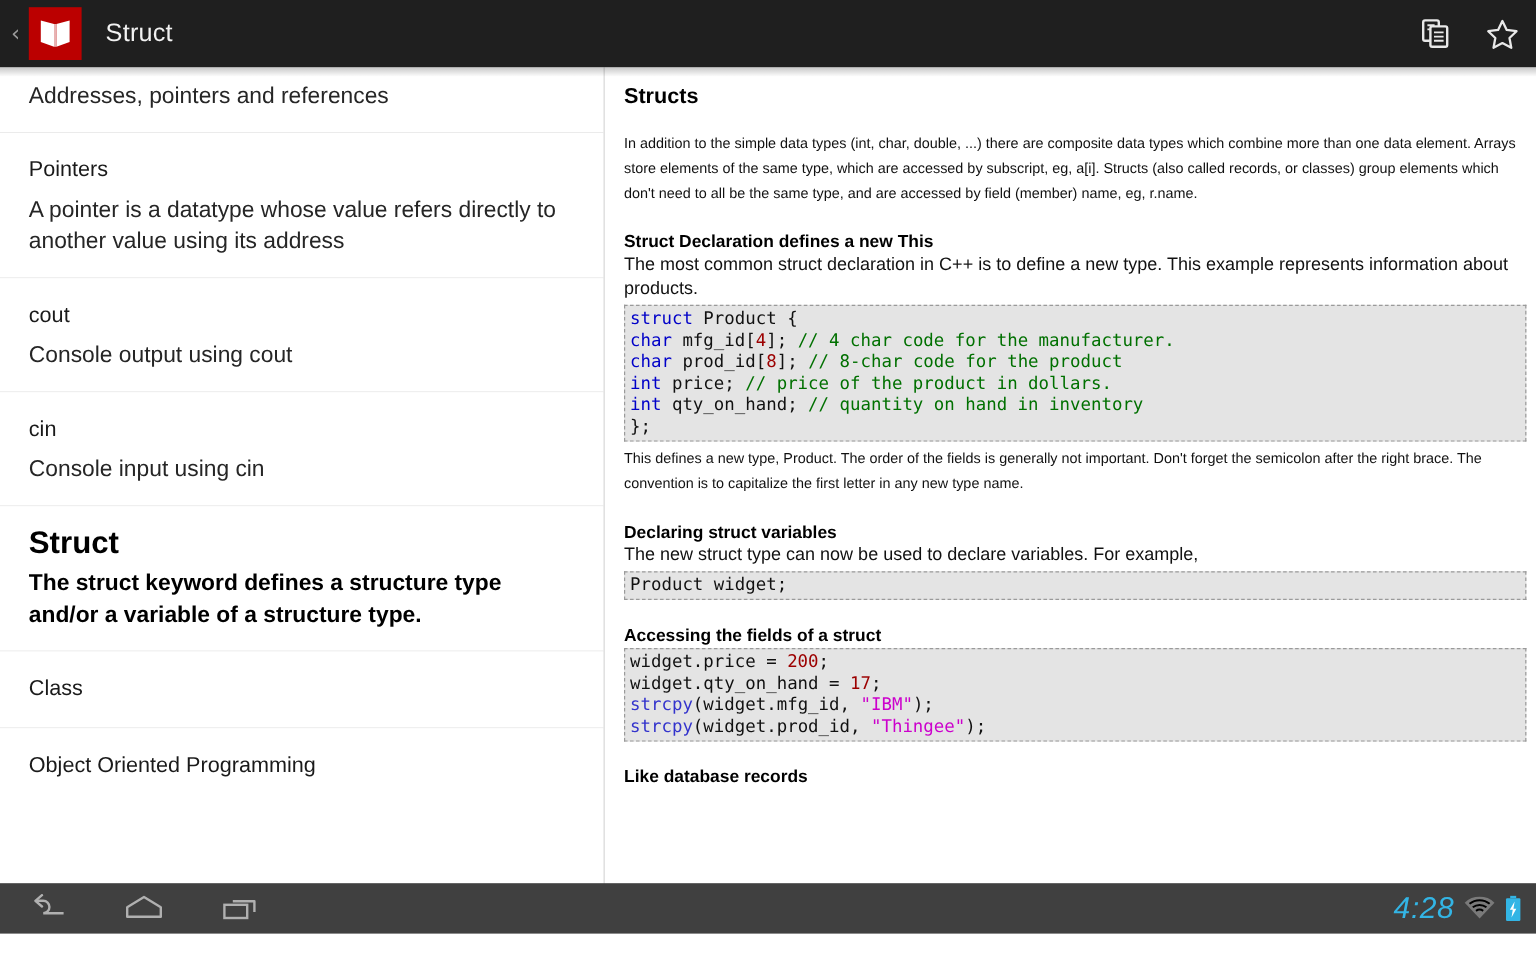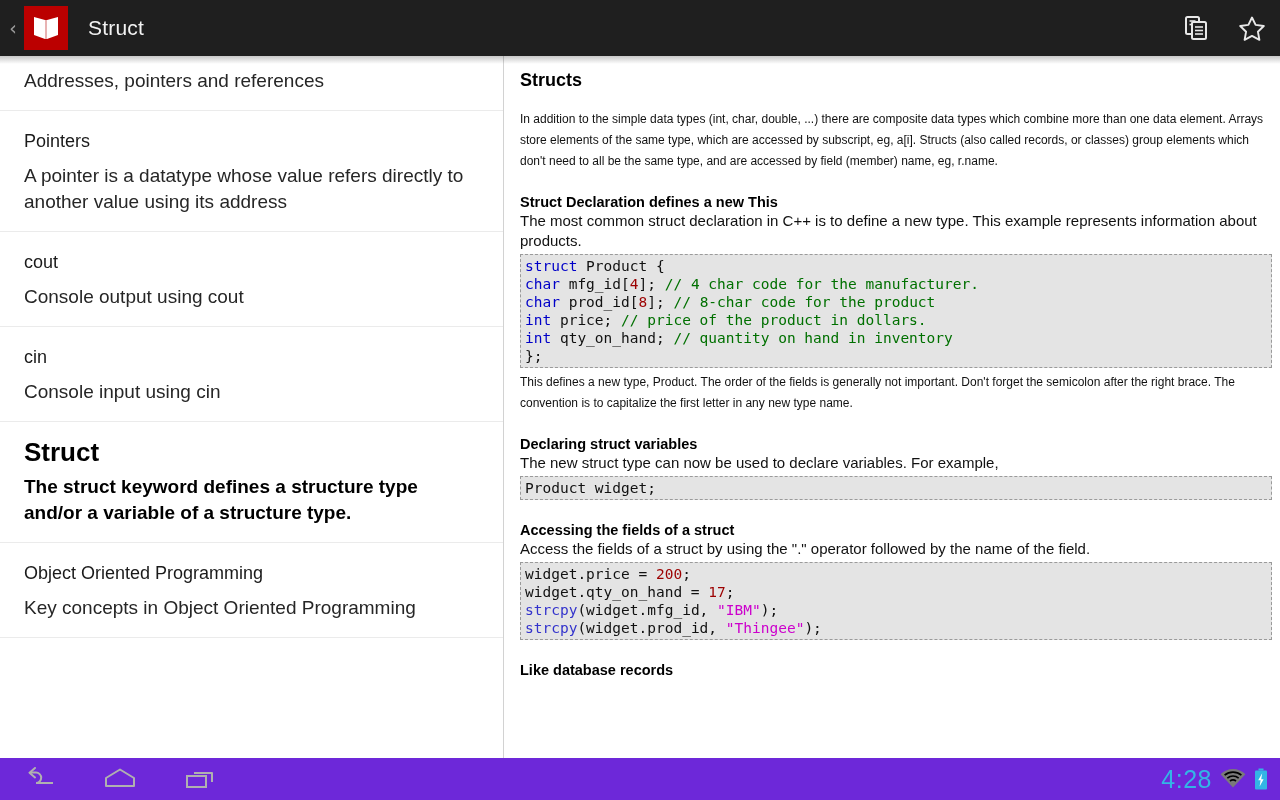--- a/index.html
+++ b/index.html
@@ -188,27 +188,28 @@
   .code-block.single { margin-bottom: 18px; }
   .tok-kw   { color: #0000c8; }
   .tok-com  { color: #007000; }
   .tok-num  { color: #9c0000; }
   .tok-str  { color: #cc00cc; }
   .tok-fn   { color: #3333cc; }
 
   
   .navbar {
     position: absolute;
-    left: 0; top: 758px;
+    left: 0; top: 736px;
     width: 1280px;
     height: 42px;
-    background: #6d28d9;
+    background: #404040;
     display: flex;
     align-items: center;
     z-index: 30;
+    font-style: italic;
   }
   .nav-btn {
     width: 80px;
     height: 42px;
     display: flex;
     align-items: center;
     justify-content: center;
   }
   .nav-spacer { flex: 1 1 auto; }
   .status-area {
@@ -284,45 +285,44 @@
           </div>
           <div class="list-item">
             <div class="li-title">cin</div>
             <div class="li-sub">Console input using cin</div>
           </div>
           <div class="list-item selected">
             <div class="li-title">Struct</div>
             <div class="li-sub">The struct keyword defines a structure type and/or a variable of a structure type.</div>
           </div>
           <div class="list-item">
+            <div class="li-title">Class</div>
+          </div>
+          <div class="list-item">
             <div class="li-title">Object Oriented Programming</div>
             <div class="li-sub">Key concepts in Object Oriented Programming</div>
-          </div>
-          <div class="list-item">
-            <div class="li-title">Class</div>
           </div>
         </div>
     </div>
 
     <div class="pane-divider"></div>
 
     <div class="content-pane">
       <div class="content-inner" id="article">
         <div class="doc-h1">Structs</div>
         <div class="doc-p">In addition to the simple data types (int, char, double, ...) there are composite data types which combine more than one data element. Arrays store elements of the same type, which are accessed by subscript, eg, a[i]. Structs (also called records, or classes) group elements which don't need to all be the same type, and are accessed by field (member) name, eg, r.name.</div>
         <div id="article-sections">
             <div class="doc-h2">Struct Declaration defines a new This</div>
             <div class="doc-p-tight">The most common struct declaration in C++ is to define a new type. This example represents information about products.</div>
             <div class="code-block"><div><span class="tok-kw">struct </span><span>Product {</span></div><div><span class="tok-kw">char </span><span>mfg_id[</span><span class="tok-num">4</span><span>]; </span><span class="tok-com">// 4 char code for the manufacturer.</span></div><div><span class="tok-kw">char </span><span>prod_id[</span><span class="tok-num">8</span><span>]; </span><span class="tok-com">// 8-char code for the product</span></div><div><span class="tok-kw">int </span><span>price; </span><span class="tok-com">// price of the product in dollars.</span></div><div><span class="tok-kw">int </span><span>qty_on_hand; </span><span class="tok-com">// quantity on hand in inventory</span></div><div><span>};</span></div></div>
             <div class="doc-p">This defines a new type, Product. The order of the fields is generally not important. Don't forget the semicolon after the right brace. The convention is to capitalize the first letter in any new type name.</div>
             <div class="doc-h2">Declaring struct variables</div>
             <div class="doc-p-tight">The new struct type can now be used to declare variables. For example,</div>
             <div class="code-block single"><div><span>Product widget;</span></div></div>
             <div class="doc-h2">Accessing the fields of a struct</div>
-            <div class="doc-p-tight">Access the fields of a struct by using the "." operator followed by the name of the field.</div>
             <div class="code-block"><div><span>widget.price = </span><span class="tok-num">200</span><span>;</span></div><div><span>widget.qty_on_hand = </span><span class="tok-num">17</span><span>;</span></div><div><span class="tok-fn">strcpy</span><span>(widget.mfg_id, </span><span class="tok-str">"IBM"</span><span>);</span></div><div><span class="tok-fn">strcpy</span><span>(widget.prod_id, </span><span class="tok-str">"Thingee"</span><span>);</span></div></div>
             <div class="doc-h2">Like database records</div>
           </div>
       </div>
     </div>
 
   </div>
 
   <div class="navbar">
     <div class="nav-btn">

